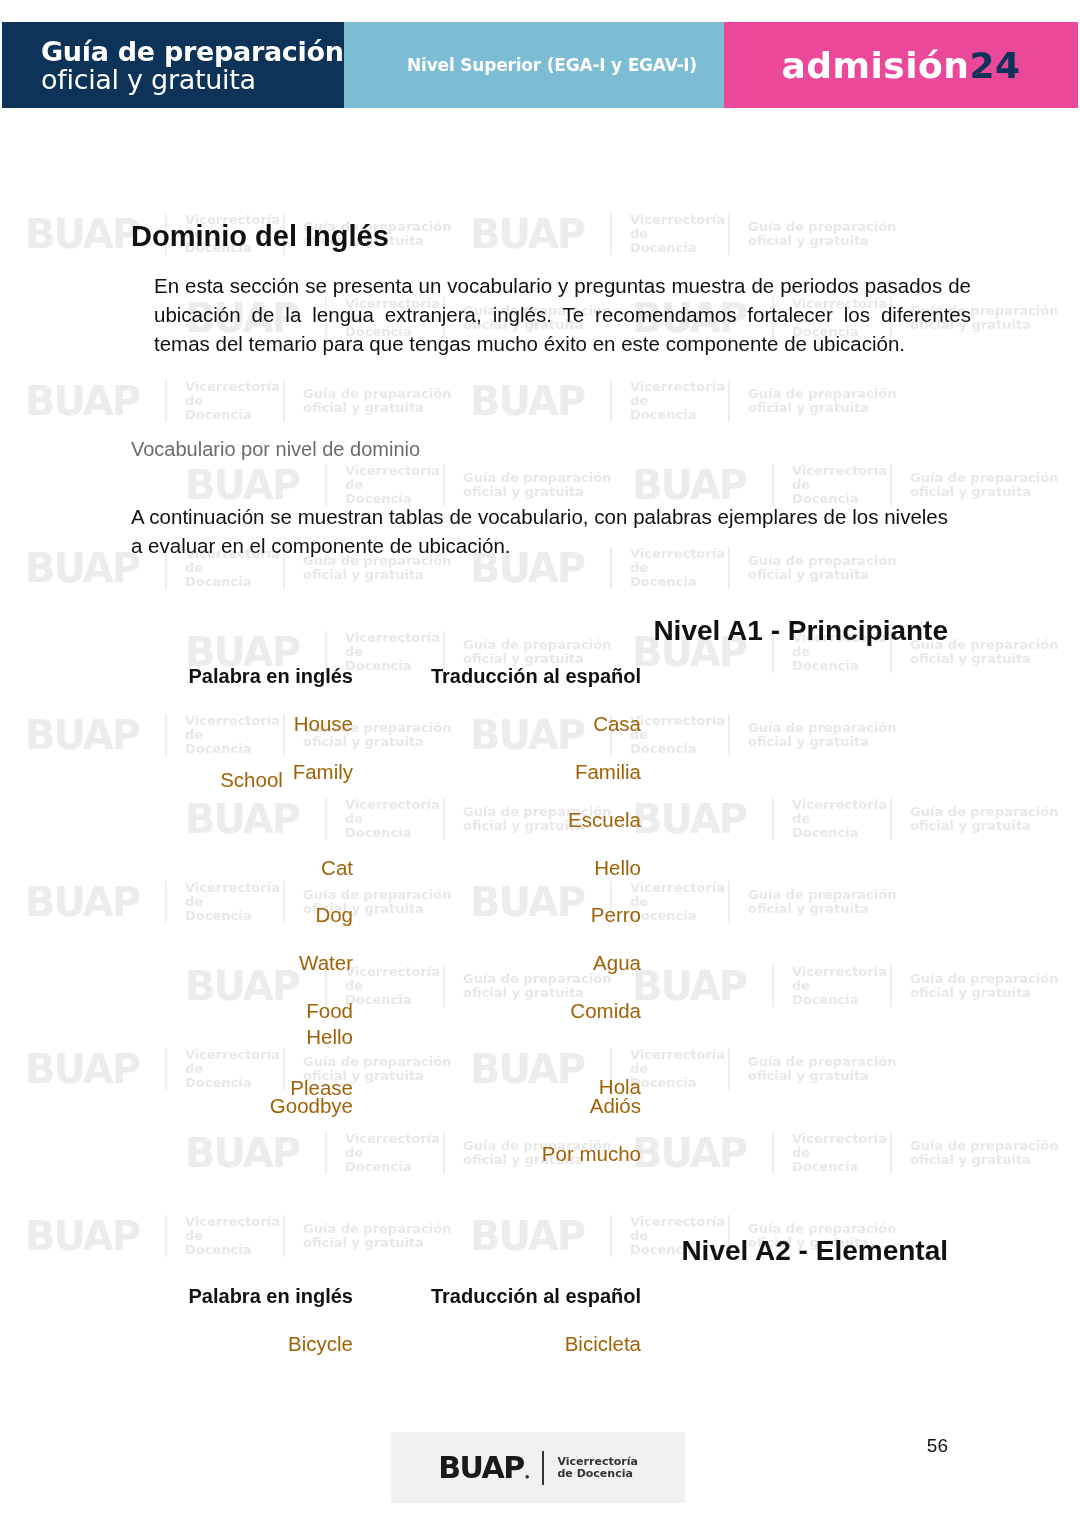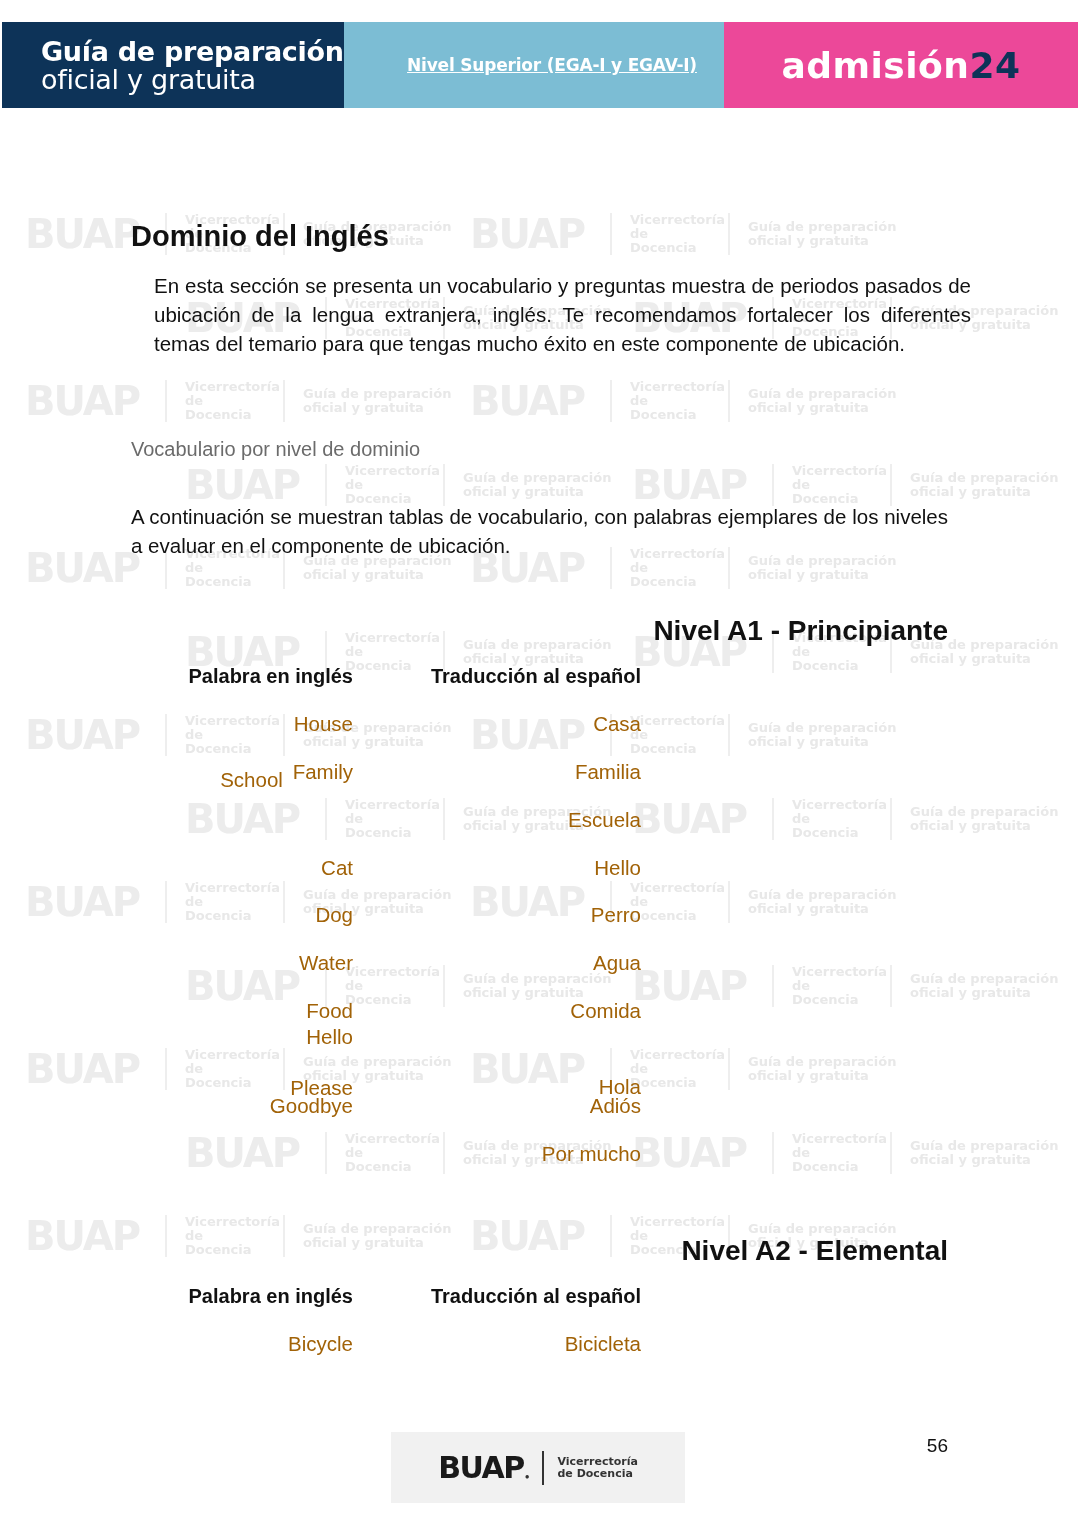--- a/index.html
+++ b/index.html
@@ -5,21 +5,21 @@
     * { box-sizing: border-box; margin: 0; padding: 0; }
     html, body { width: 1080px; height: 1525px; background: #ffffff; overflow: hidden; }
     body { position: relative; font-family: "Liberation Sans", sans-serif; color: #000; }
 
     
     .header { position: absolute; top: 22px; left: 2px; width: 1076px; height: 86px; }
     .hdr-block { position: absolute; top: 0; height: 86px; display: flex; align-items: center; justify-content: center; }
     .hdr-guide { left: 0; width: 352px; background: #0d3358; color: #fff; flex-direction: column; align-items: flex-start; padding-left: 39px; justify-content: center; }
     .hdr-guide .l1 { font-family: "DejaVu Sans", sans-serif; font-weight: bold; font-size: 27px; line-height: 29px; letter-spacing: -0.3px; }
     .hdr-guide .l2 { font-family: "DejaVu Sans", sans-serif; font-size: 27px; line-height: 27px; letter-spacing: -0.3px; }
-    .hdr-level { left: 342px; width: 416px; background: #7cbdd4; color: #fff; font-family: "DejaVu Sans", sans-serif; font-weight: bold; font-size: 17px; letter-spacing: -0.2px; text-decoration: underline; }
+    .hdr-level { left: 342px; width: 416px; background: #7cbdd4; color: #fff; font-family: "DejaVu Sans", sans-serif; font-weight: bold; font-size: 17px; letter-spacing: -0.2px; }
     .hdr-adm { left: 722px; width: 354px; background: #ec4899; font-family: "DejaVu Sans", sans-serif; font-weight: bold; font-size: 36px; letter-spacing: 0.5px; }
     .hdr-adm .w { color: #ffffff; }
     .hdr-adm .n { color: #0d3358; text-align: center; }
 
     
     .wm-layer { position: absolute; inset: 0; pointer-events: none; z-index: 0; }
     .wm { position: absolute; display: flex; align-items: center; height: 44px; opacity: 1; }
     .wm .b { font-family: "DejaVu Sans", sans-serif; font-weight: bold; font-size: 40px; color: #ececec; letter-spacing: -2px; width: 128px; }
     .wm .sep { width: 2px; height: 42px; background: #eeeeee; margin: 0 18px 0 12px; }
     .wm .t { font-family: "DejaVu Sans", sans-serif; font-weight: bold; font-size: 13px; line-height: 14px; color: #e8e8e8; width: 86px; }

